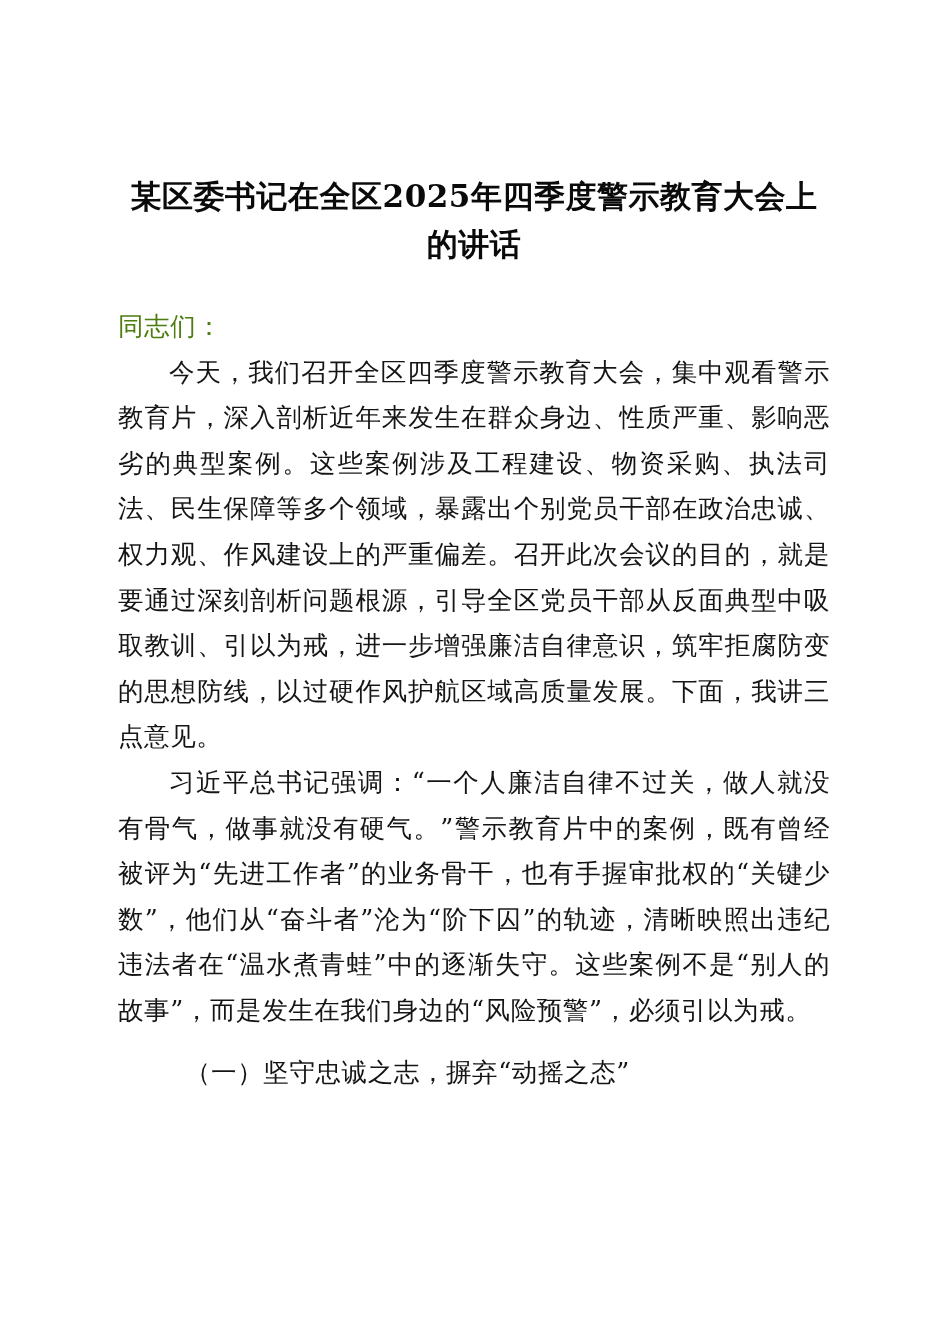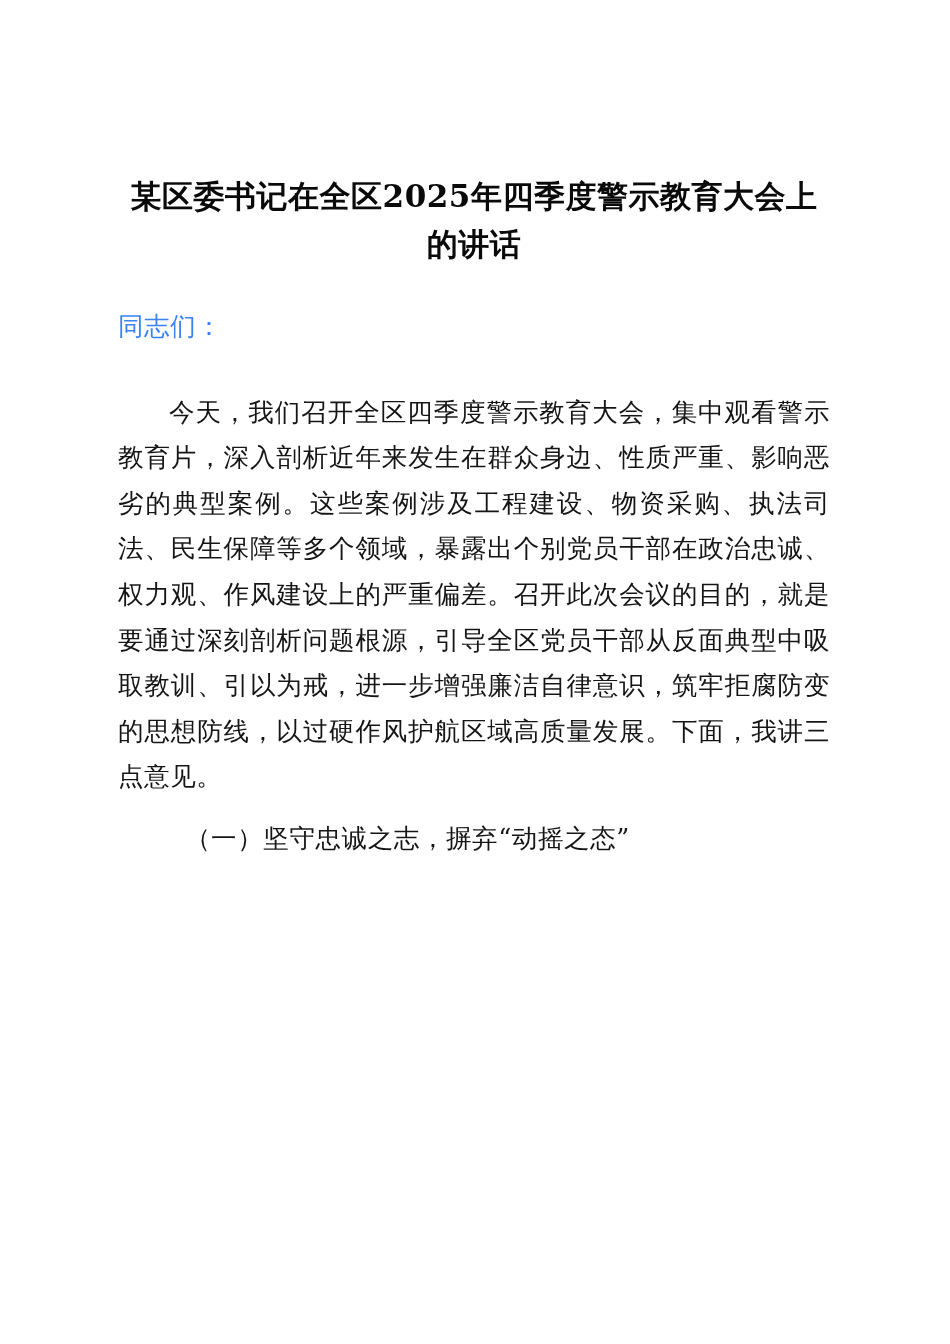--- a/index.html
+++ b/index.html
@@ -55,29 +55,28 @@
     text-align: justify;
     text-justify: inter-ideograph;
     margin: 0;
     color: #151515;
     letter-spacing: 0.6px;
     word-break: break-all;
   }
 
   .para.indent {
     text-indent: 2em;
-    margin-top: 40px;
   }
 
   .salutation {
     font-family: "DejaVu Serif", "Liberation Serif", serif;
     font-size: 25.5px;
     line-height: 45.6px;
     margin: 0;
-    color: #3b82f6;
+    color: #4d7c0f;
     letter-spacing: 0.6px;
   }
 
   .section-heading {
     font-family: "DejaVu Sans", "Liberation Sans", sans-serif;
     font-weight: bold;
     font-size: 25.5px;
     line-height: 45.6px;
     margin: 0;
     text-indent: 2em;
@@ -103,18 +102,19 @@
 
     <h1 class="doc-title">某区委书记在全区2025年四季度警示教育大会上的讲话</h1>
 
     <div class="spacer-after-title"></div>
 
     <p class="salutation">同志们：</p>
 
     <p class="para indent">今天，我们召开全区四季度警示教育大会，集中观看警示教育片，深入剖析近年来发生在群众身边、性质严重、影响恶劣的典型案例。这些案例涉及工程建设、物资采购、执法司法、民生保障等多个领域，暴露出个别党员干部在政治忠诚、权力观、作风建设上的严重偏差。召开此次会议的目的，就是要通过深刻剖析问题根源，引导全区党员干部从反面典型中吸取教训、引以为戒，进一步增强廉洁自律意识，筑牢拒腐防变的思想防线，以过硬作风护航区域高质量发展。下面，我讲三点意见。</p>
 
 
+    <p class="para indent">习近平总书记强调：“一个人廉洁自律不过关，做人就没有骨气，做事就没有硬气。”警示教育片中的案例，既有曾经被评为“先进工作者”的业务骨干，也有手握审批权的“关键少数”，他们从“奋斗者”沦为“阶下囚”的轨迹，清晰映照出违纪违法者在“温水煮青蛙”中的逐渐失守。这些案例不是“别人的故事”，而是发生在我们身边的“风险预警”，必须引以为戒。</p>
 
     <p class="sub-heading">（一）坚守忠诚之志，摒弃“动摇之态”</p>
 
 
   </div>
 </div>
 
 </body></html>

